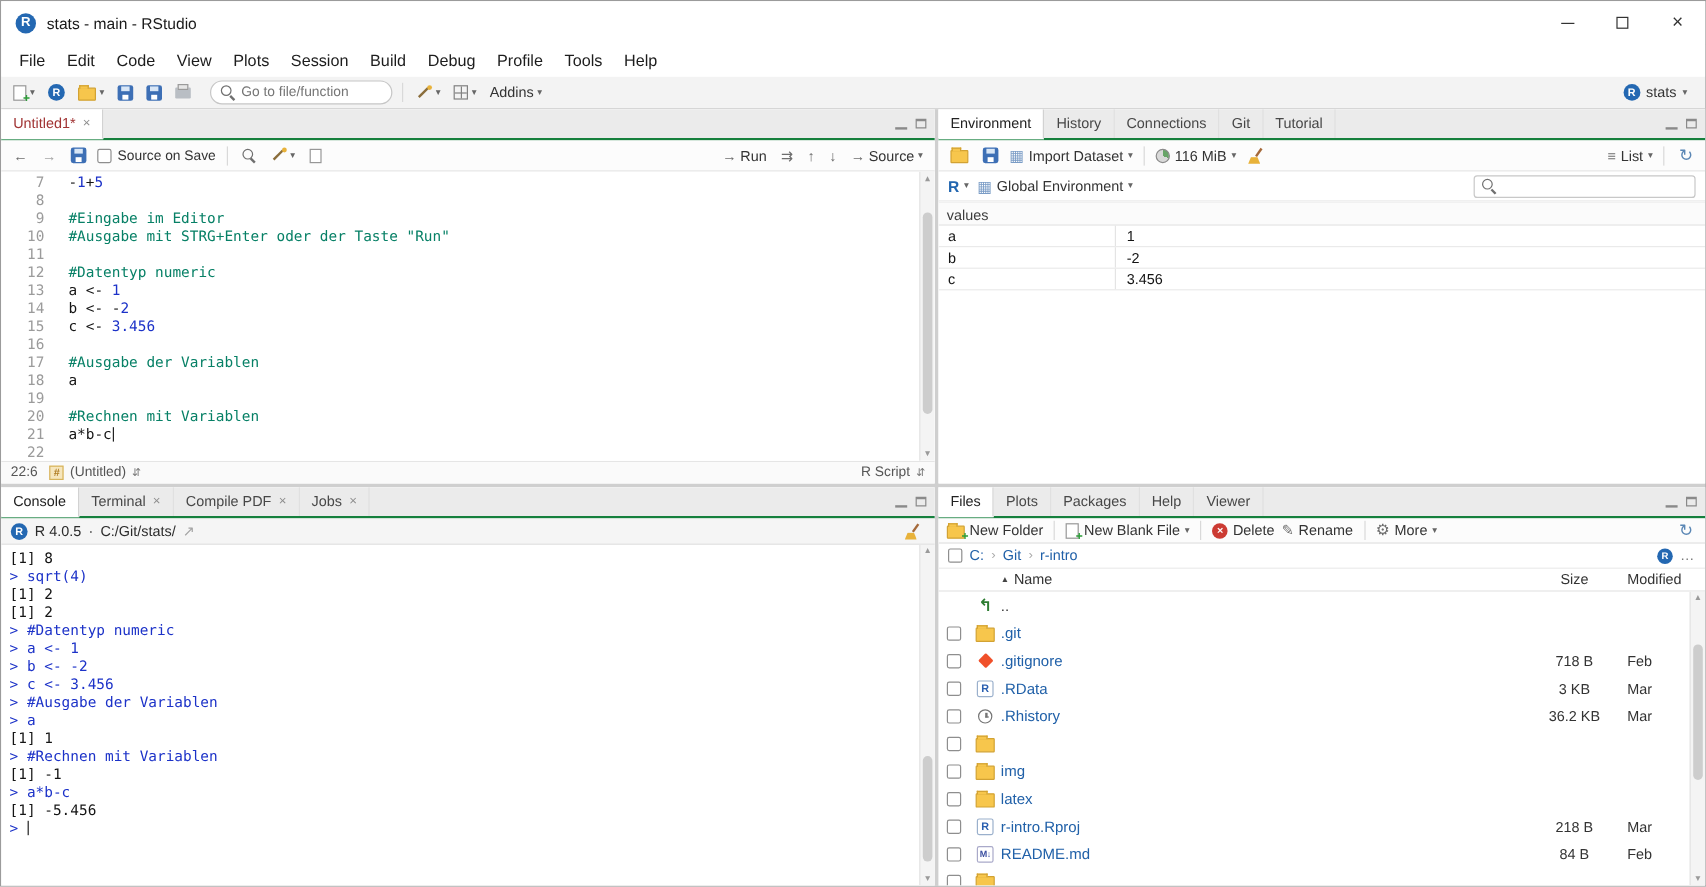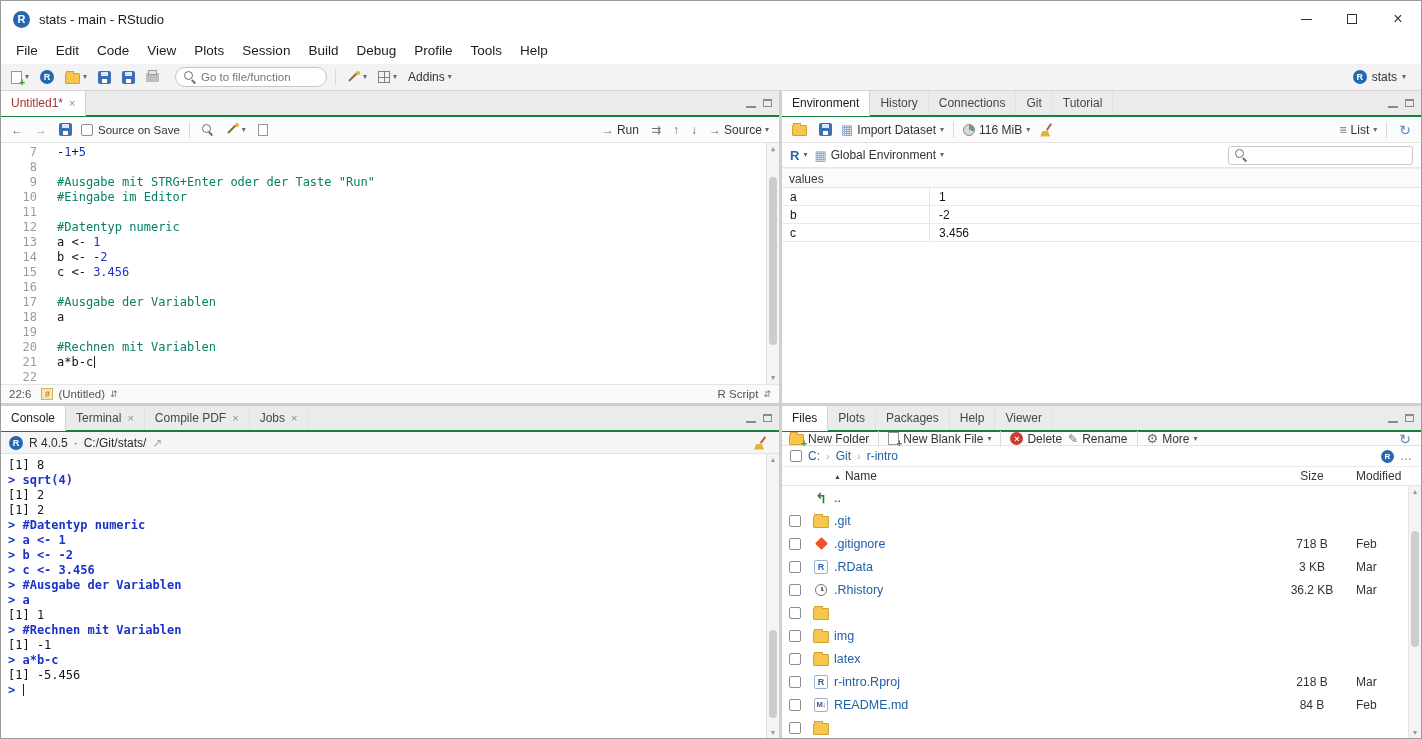--- a/index.html
+++ b/index.html
@@ -113,21 +113,21 @@
   .section-btn { display:inline-flex; align-items:center; gap:5px; }
   .icon-section { width:12px; height:12px; border:1px solid #d7b45c; background:#f6e6bd; color:#b07d23; font-size:9px; font-weight:bold; display:inline-flex; align-items:center; justify-content:center; }
   .updown { font-size:9px; color:#777; }
 
   
   .console-info { height:22px; background:#f5f5f5; border-bottom:1px solid #e2e2e2; display:flex; align-items:center; gap:6px; padding:0 8px; font-size:12px; color:#2b2b2b; flex:0 0 auto; }
   .cinfo-path { color:#2b2b2b; }
   .console-body { flex:1; position:relative; overflow:hidden; }
   .console-lines { position:absolute; inset:0 13px 0 0; padding:4px 0 0 7px; font-family:"DejaVu Sans Mono","Liberation Mono",monospace; font-size:12px; }
   .console-line { height:15px; line-height:15px; white-space:pre; }
-  .c-in { color:#1c32c8;font-weight:bold; }
+  .c-in { color:#1c32c8; }
   .c-out { color:#141414; }
 
   
   .env-scope { height:25px; border-bottom:1px solid #e6e6e6; display:flex; align-items:center; gap:7px; padding:0 8px; font-size:12px; color:#333; flex:0 0 auto; background:#fff; }
   .r-letter { color:#2266b0; font-weight:bold; font-size:13px; }
   .env-search { margin-left:auto; display:flex; align-items:center; gap:5px; border:1px solid #c8c8c8; border-radius:3px; height:19px; width:185px; padding:0 6px; background:#fff; }
   .env-search input { border:none; outline:none; width:150px; font-size:11px; background:transparent; font-family:"Liberation Sans","DejaVu Sans",sans-serif; }
   .env-content { flex:1; overflow:hidden; background:#fff; }
   .env-section { height:20px; line-height:20px; padding-left:7px; font-size:12px; color:#3c3c3c; background:#fbfbfb; border-bottom:1px solid #e4e4e4; border-top:1px solid #eee; }
   .env-row { display:flex; height:18px; border-bottom:1px solid #eaeaea; font-size:12px; color:#141414; align-items:center; }
@@ -325,22 +325,22 @@
               <div class="gut-line">17</div>
               <div class="gut-line">18</div>
               <div class="gut-line">19</div>
               <div class="gut-line">20</div>
               <div class="gut-line">21</div>
               <div class="gut-line">22</div>
             </div>
           <div class="code" id="editor-code">
               <div class="code-line">-<span class="tok-num">1</span>+<span class="tok-num">5</span></div>
               <div class="code-line"></div>
+              <div class="code-line"><span class="tok-comment">#Eingabe im Editor</span></div>
               <div class="code-line"><span class="tok-comment">#Ausgabe mit STRG+Enter oder der Taste "Run"</span></div>
-              <div class="code-line"><span class="tok-comment">#Eingabe im Editor</span></div>
               <div class="code-line"></div>
               <div class="code-line"><span class="tok-comment">#Datentyp numeric</span></div>
               <div class="code-line">a &lt;- <span class="tok-num">1</span></div>
               <div class="code-line">b &lt;- -<span class="tok-num">2</span></div>
               <div class="code-line">c &lt;- <span class="tok-num">3.456</span></div>
               <div class="code-line"></div>
               <div class="code-line"><span class="tok-comment">#Ausgabe der Variablen</span></div>
               <div class="code-line">a</div>
               <div class="code-line"></div>
               <div class="code-line"><span class="tok-comment">#Rechnen mit Variablen</span></div>
@@ -551,21 +551,21 @@
             </div>
           <div class="win-btns">
             <span>
                 <span class="pmin"></span>
               </span>
             <span>
                 <span class="pmax"></span>
               </span>
           </div>
         </div>
-        <div class="pane-toolbar" style="height:14px;">
+        <div class="pane-toolbar" style="height:21px;">
           <span class="lblbtn">
               <span class="icon-folder plus"></span>
               <span>New Folder</span>
             </span>
           <span class="sep"></span>
           <span class="lblbtn">
               <span class="icon-newdoc"></span>
               <span>New Blank File</span>
               <span class="caret">▾</span>
             </span>

